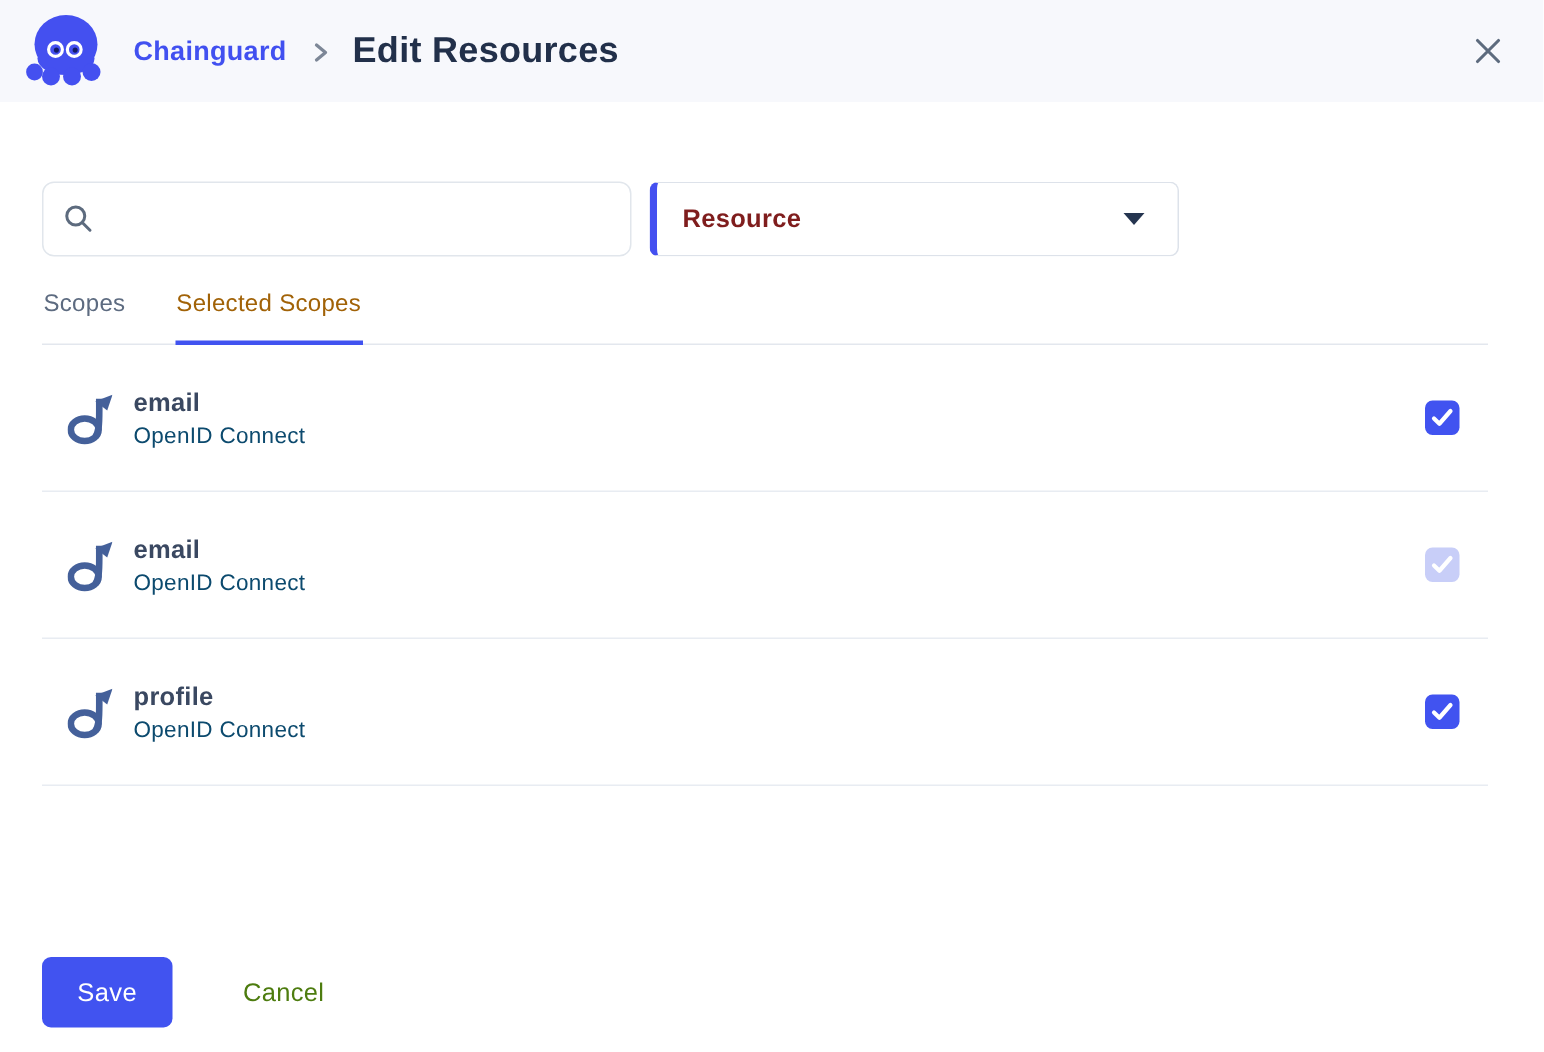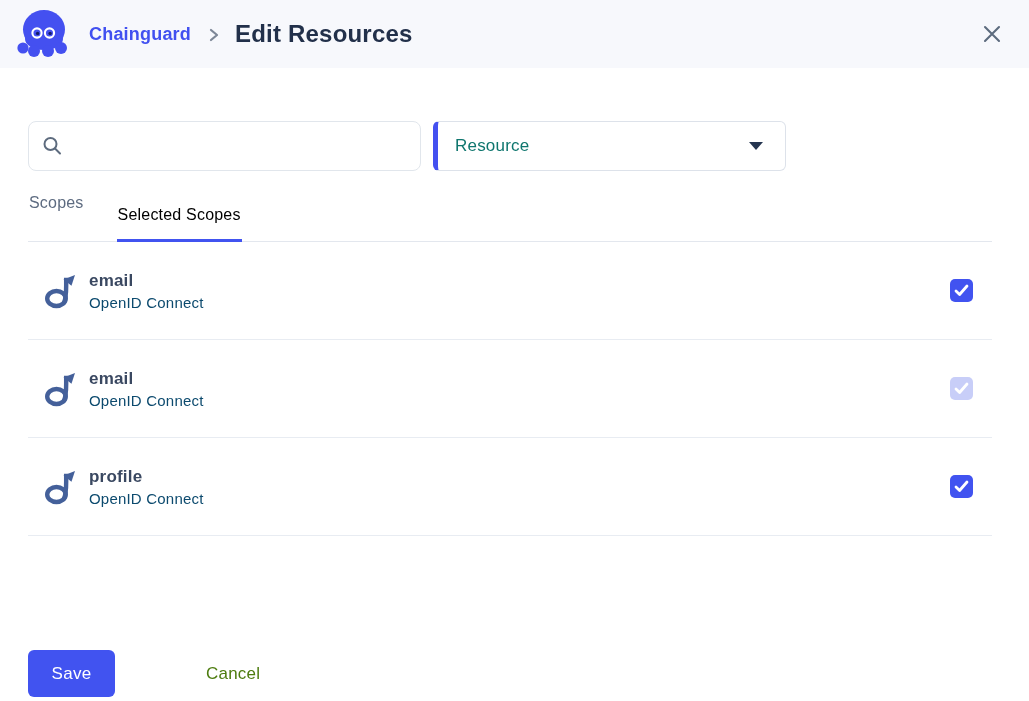--- a/index.html
+++ b/index.html
@@ -73,22 +73,23 @@
     background: #fff;
     border: 1px solid #dde2ea;
     border-left: 5px solid #4450f0;
     border-radius: 6px;
     display: flex; align-items: center;
     padding: 0 22px 0 17px;
     cursor: pointer;
   }
   .select-label {
     font-size: 17px;
-    color: #0f766e;
-    letter-spacing: 0.2px;
+    color: #7f1d1d;
+    letter-spacing: 0.2px;
+    font-weight: bold;
   }
   .select-caret {
     margin-left: auto;
     width: 0; height: 0;
     border-left: 7px solid transparent;
     border-right: 7px solid transparent;
     border-top: 8px solid #253550;
   }
 
   
@@ -101,23 +102,22 @@
     font-size: 16px;
     color: #5d6b80;
     padding: 8px 1px 15px 1px;
     margin-right: 32px;
     cursor: pointer;
     border-bottom: 3px solid transparent;
     margin-bottom: -1px;
     letter-spacing: 0.2px;
   }
   .tab.active {
-    color: #000000;
+    color: #a16207;
     border-bottom-color: #4153f0;
-    margin-top: 12px;
   }
 
   
   .scope-row {
     height: 98px;
     display: flex;
     align-items: center;
     border-bottom: 1px solid #e8ecf2;
     padding: 0 19px 0 17px;
   }
@@ -144,21 +144,20 @@
     background: #e6e9f2;
   }
   .checkbox.checked { background: #4153f0; }
   .checkbox.checked.disabled { background: #c8cef8; cursor: default; }
 
   
   .footer {
     margin-top: 114px;
     display: flex;
     align-items: center;
-    gap: 44px;
   }
   .save-btn {
     width: 87px; height: 47px;
     background: #4153f0;
     color: #ffffff;
     font-size: 17px;
     border: none;
     border-radius: 6px;
     cursor: pointer;
     font-family: "Liberation Sans", sans-serif;

